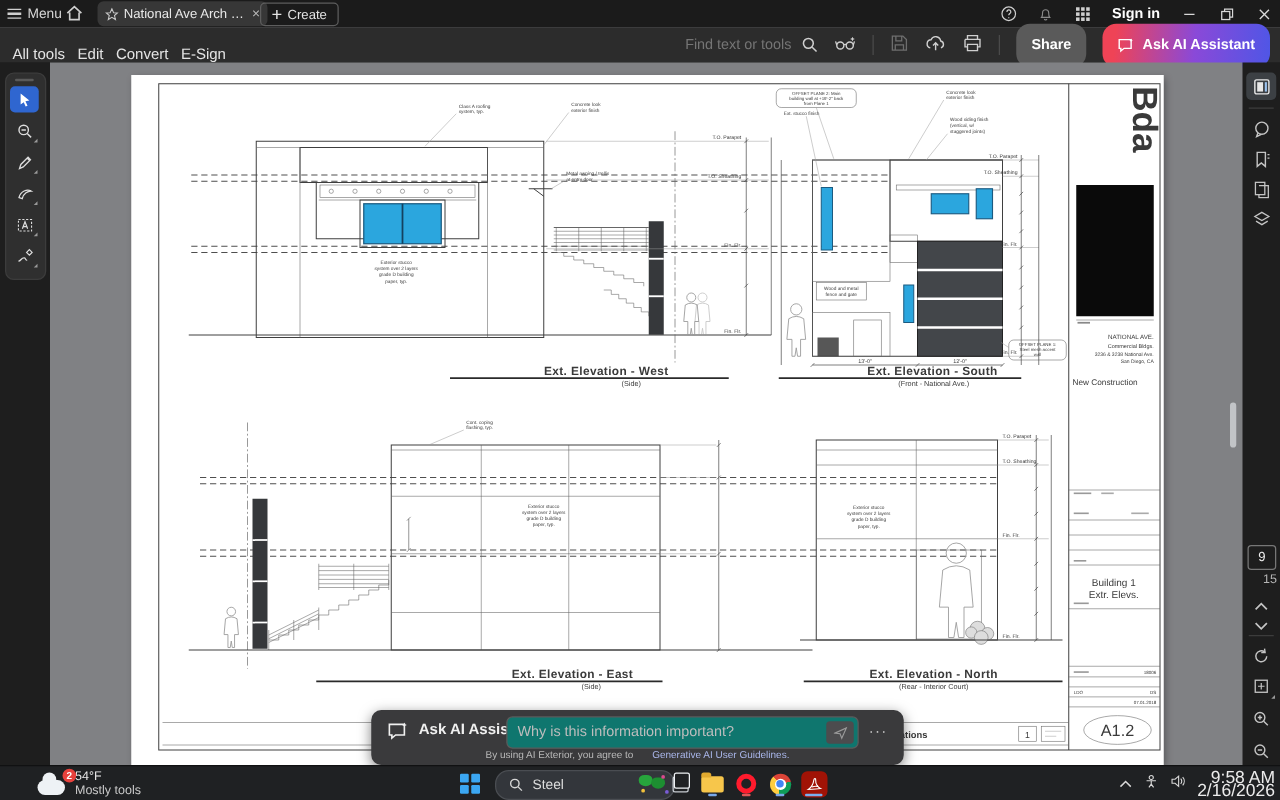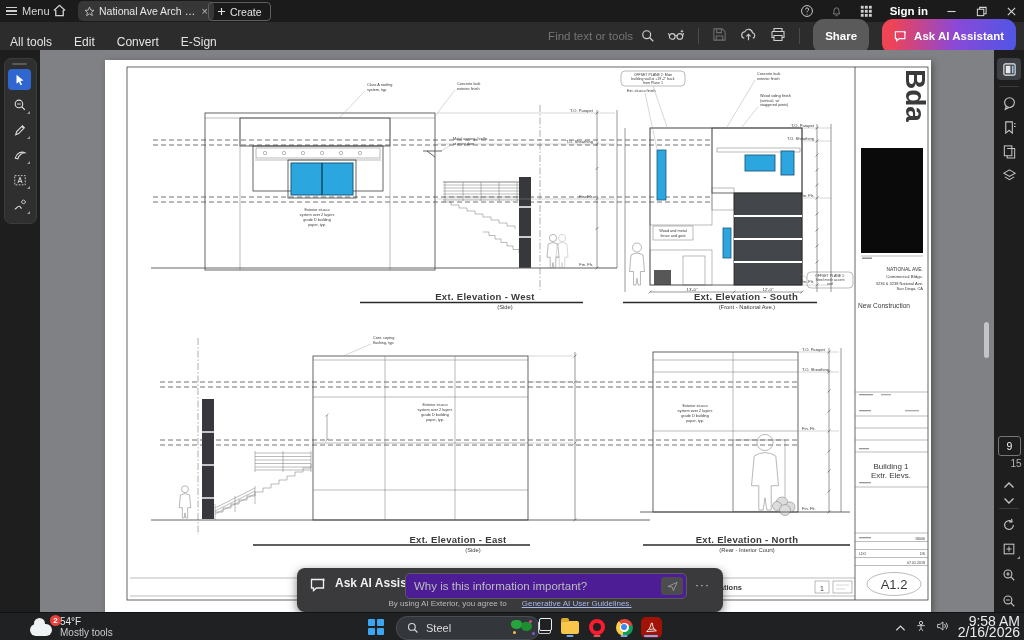--- a/index.html
+++ b/index.html
@@ -12,21 +12,21 @@
   .home-btn{left:52px;top:3px}
   .doc-tab{left:78px;top:1px;width:124px;height:20px;background:#373737;border-radius:5px;display:flex;align-items:center;padding:0 6px;gap:4px}
   .doc-tab .ttl{flex:1;white-space:nowrap;overflow:hidden;text-overflow:ellipsis;font-size:10.5px;color:#e8e8e8}
   .tab-close{color:#bbb;font-size:11px;line-height:11px}
   .create-btn{left:208px;top:2px;height:17px;border:1px solid #5e5e5e;border-radius:4px;display:flex;align-items:center;gap:4px;padding:0 8px;color:#e3e3e3;font-size:10.5px}
   .tb-right{right:6px;top:0;height:22px;display:flex;align-items:center;gap:16px}
   .signin{font-weight:bold;color:#fff;font-size:11.5px}
   .winbtn{display:flex;align-items:center;justify-content:center;width:14px;height:14px}
   
   .toolbar{left:0;top:22px;width:1024px;height:28px;background:#2c2c2c;border-bottom:1px solid #1f1f1f;color:#e4e4e4;font-size:12px}
-  .tb-left{left:10px;top:13px;height:28px;display:flex;align-items:flex-start;gap:22px}
+  .tb-left{left:10px;top:0;height:28px;display:flex;align-items:flex-end;gap:10px}
   .tb-tools{right:8px;top:0;height:28px;display:flex;align-items:center;gap:13px}
   .findbox{display:flex;align-items:center;gap:6px}
   .findbox input{background:transparent;border:none;outline:none;color:#cfcfcf;font-size:11.5px;width:100px;text-align:right;font-family:"Liberation Sans",sans-serif}
   .sep{width:1px;height:16px;background:#4a4a4a}
   .pill{height:35px;border-radius:11px;display:flex;align-items:center;padding:0 12px;font-size:11.5px;font-weight:bold;color:#fff}
   .share{background:#5a5a5a}
   .askai{background:linear-gradient(95deg,#ef4356 8%,#8a49d8 55%,#4f56e6 100%);gap:6px}
   
   .leftdock{left:0;top:50px;width:40px;height:562px;background:#1e1e1e}
   .palette{left:4px;top:8px;width:31px;height:164px;background:#2f2f2f;border:1px solid #3c3c3c;border-radius:7px}
@@ -55,27 +55,27 @@
   .w2{stroke:#666;stroke-width:.45;fill:none}
   .dsh{stroke:#4e4e4e;stroke-width:.8;stroke-dasharray:5 3;fill:none}
   .dd{stroke:#6a6a6a;stroke-width:.55;stroke-dasharray:7 2 1.5 2;fill:none}
   .ext{stroke:#9a9a9a;stroke-width:.4;fill:none}
   .dim{stroke:#444;stroke-width:.55;fill:none}
   .und{stroke:#2a2a2a;stroke-width:1.4}
   .scroll-thumb{left:944px;top:272px;width:5px;height:36px;background:#c2c4c7;border-radius:3px}
   
   .aibar{left:297px;top:568px;width:426px;height:44px;background:#3a3a3c;border-radius:8px;box-shadow:0 3px 10px rgba(0,0,0,.5);color:#f0f0f0}
   .aibar .ttl{left:38px;top:8px;font-size:12px;font-weight:bold}
-  .ai-input{left:108px;top:5px;width:280px;height:24px;background:#4c1d95;border:1px solid #5b5b5b;border-radius:5px;display:flex;align-items:center}
+  .ai-input{left:108px;top:5px;width:280px;height:24px;background:#0f766e;border:1px solid #5b5b5b;border-radius:5px;display:flex;align-items:center}
   .ai-input input{flex:1;background:transparent;border:none;outline:none;color:#ddd;font-size:11.5px;padding:0 8px;font-family:"Liberation Sans",sans-serif}
   .ai-input input::placeholder{color:#bdbdbd}
   .send{width:22px;height:18px;margin-right:3px;background:#4c4c4e;border-radius:3px;display:flex;align-items:center;justify-content:center}
   .more{left:398px;top:10px;color:#cfcfcf;font-size:12px;letter-spacing:1px}
   .disc{left:0;top:31px;width:100%;text-align:center;font-size:8px;color:#b9b9b9}
-  .disc a{color:#a9b6ea;text-decoration:underline;margin-left:15px}
+  .disc a{color:#a9b6ea;margin-left:15px}
   
   .taskbar{left:0;top:612px;width:1024px;height:28px;background:#1f2123;border-top:1px solid #101112}
   .weather{left:30px;top:1px;height:26px;display:flex;align-items:center}
   .wtxt{margin-left:8px;color:#e8e8e8;font-size:10px;line-height:11px}
   .wtxt .c2{color:#c9c9c9}
   .badge{position:absolute;left:20px;top:1px;width:11px;height:11px;border-radius:50%;background:#e8413c;color:#fff;font-size:8px;font-weight:bold;display:flex;align-items:center;justify-content:center}
   .cloud{width:22px;height:12px;background:#eef2f5;border-radius:8px;position:relative;margin-top:6px}
   .cloud:before{content:"";position:absolute;left:4px;top:-6px;width:11px;height:11px;border-radius:50%;background:#eef2f5}
   .startbtn{left:368px;top:6px;width:16px;height:16px;display:grid;grid-template-columns:7px 7px;grid-template-rows:7px 7px;gap:2px}
   .startbtn i{background:#3ba7f2;border-radius:1px}

